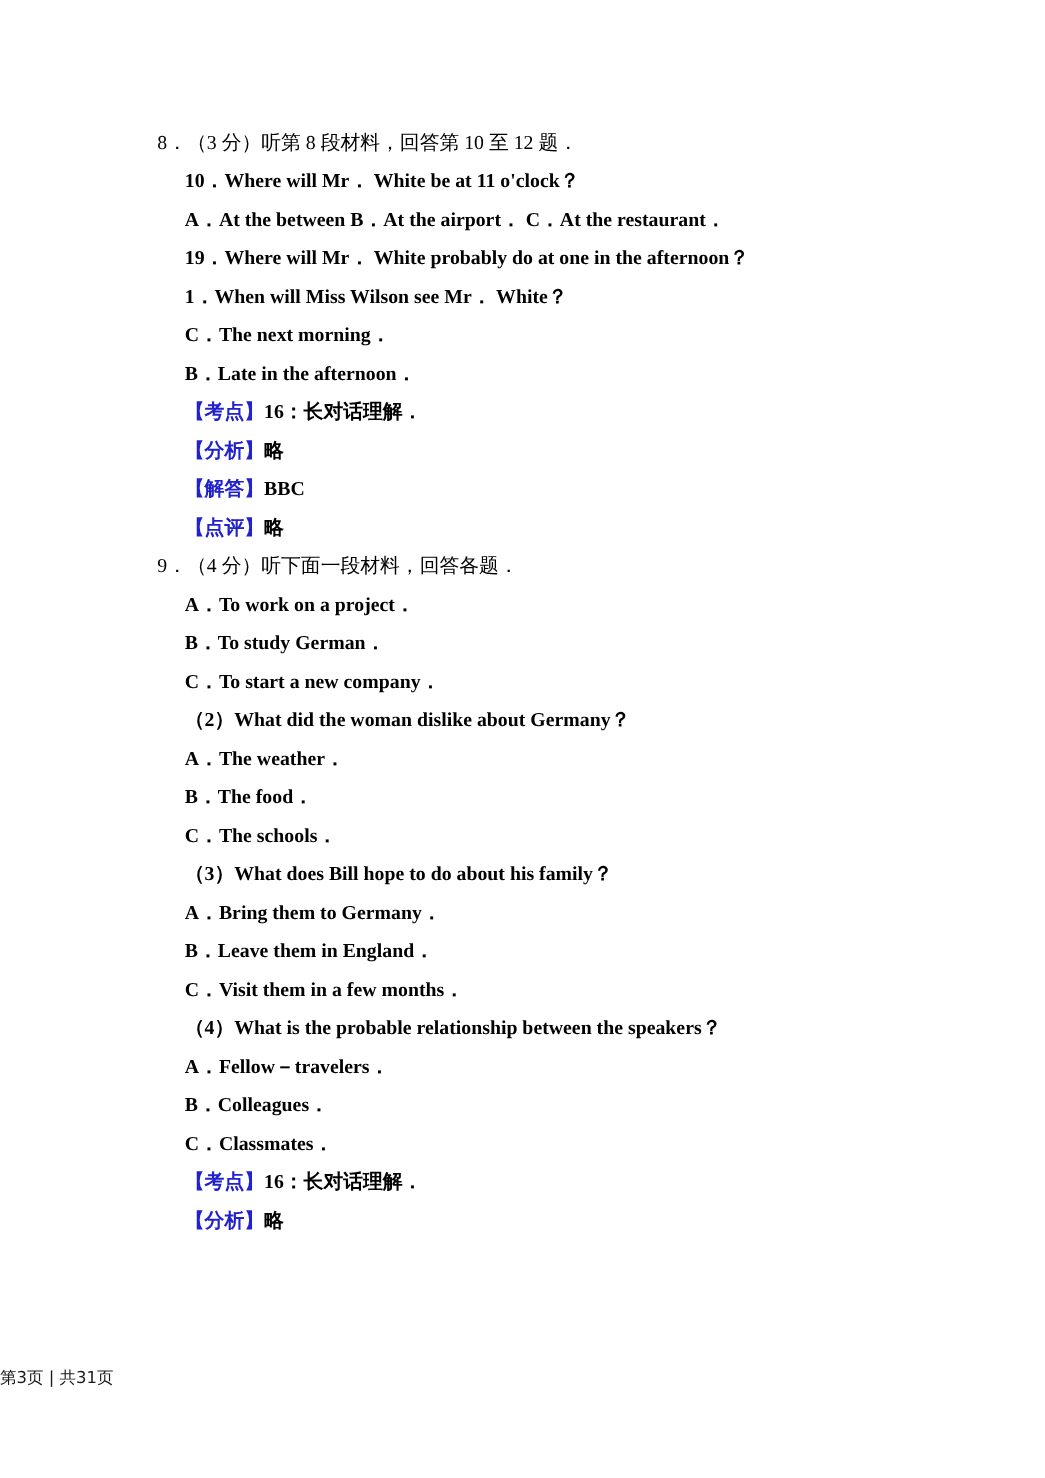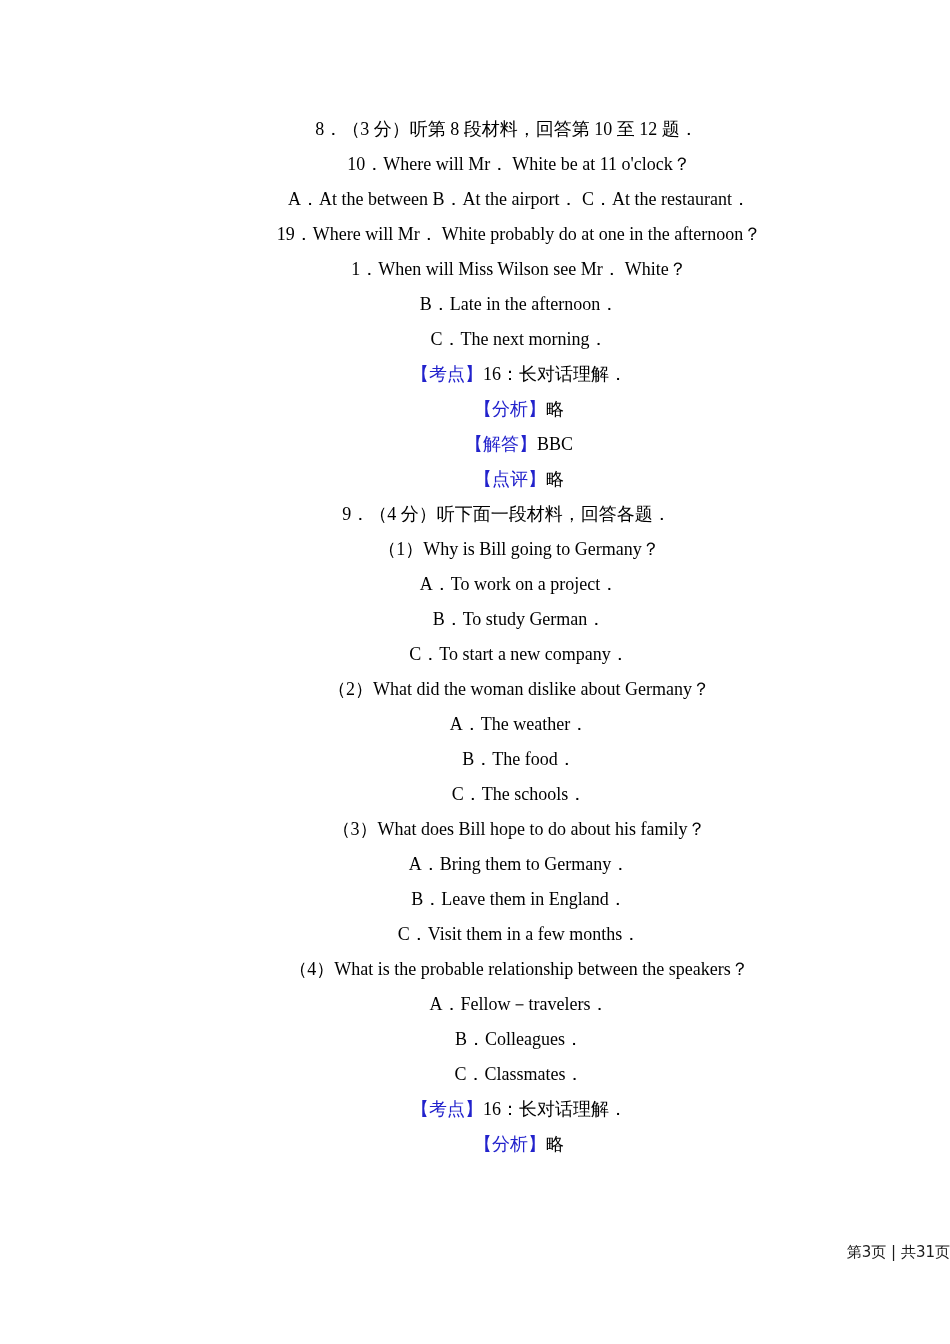--- a/index.html
+++ b/index.html
@@ -16,60 +16,58 @@
     position: absolute;
     top: 112px;
     left: 143px;
     right: 80px;
     font-size: 18px;
     line-height: 35px;
   }
   .line {
     margin: 0;
     white-space: pre-wrap;
-    text-align: center;
   }
-  .indent-2 { padding-left: 25px; }
+  .indent-2 { padding-left: 25px; font-weight: bold; }
   .blue { color: #2222CC; margin-top: 12px; }
   .footer {
     position: absolute;
     top: 1241px;
     left: 0;
     right: 0;
-    text-align: right;
+    text-align: left;
     font-family: "DejaVu Sans", "Liberation Sans", sans-serif;
     font-size: 15px;
     line-height: 22px;
     color: #1a1a1a;
   }
 </style>
 </head>
 <body>
 
 <div class="content">
 
   <p class="line">8．（3 分）听第 8 段材料，回答第 10 至 12 题．</p>
 
   <p class="line indent-2">10．Where will Mr． White be at 11 o'clock？</p>
   <p class="line indent-2">A．At the between B．At the airport． C．At the restaurant．</p>
 
   <p class="line indent-2">19．Where will Mr． White probably do at one in the afternoon？</p>
 
   <p class="line indent-2">1．When will Miss Wilson see Mr． White？</p>
+  <p class="line indent-2">C．The next morning．</p>
   <p class="line indent-2">B．Late in the afternoon．</p>
-  <p class="line indent-2">C．The next morning．</p>
 
   <p class="line indent-2"><span class="blue">【考点】</span><span>16：长对话理解．</span></p>
   <p class="line indent-2"><span class="blue">【分析】</span><span>略</span></p>
   <p class="line indent-2"><span class="blue">【解答】</span><span>BBC</span></p>
   <p class="line indent-2"><span class="blue">【点评】</span><span>略</span></p>
 
   <p class="line">9．（4 分）听下面一段材料，回答各题．</p>
 
-  <p class="line indent-2">（1）Why is Bill going to Germany？</p>
   <p class="line indent-2">A．To work on a project．</p>
   <p class="line indent-2">B．To study German．</p>
   <p class="line indent-2">C．To start a new company．</p>
 
   <p class="line indent-2">（2）What did the woman dislike about Germany？</p>
   <p class="line indent-2">A．The weather．</p>
   <p class="line indent-2">B．The food．</p>
   <p class="line indent-2">C．The schools．</p>
 
   <p class="line indent-2">（3）What does Bill hope to do about his family？</p>

